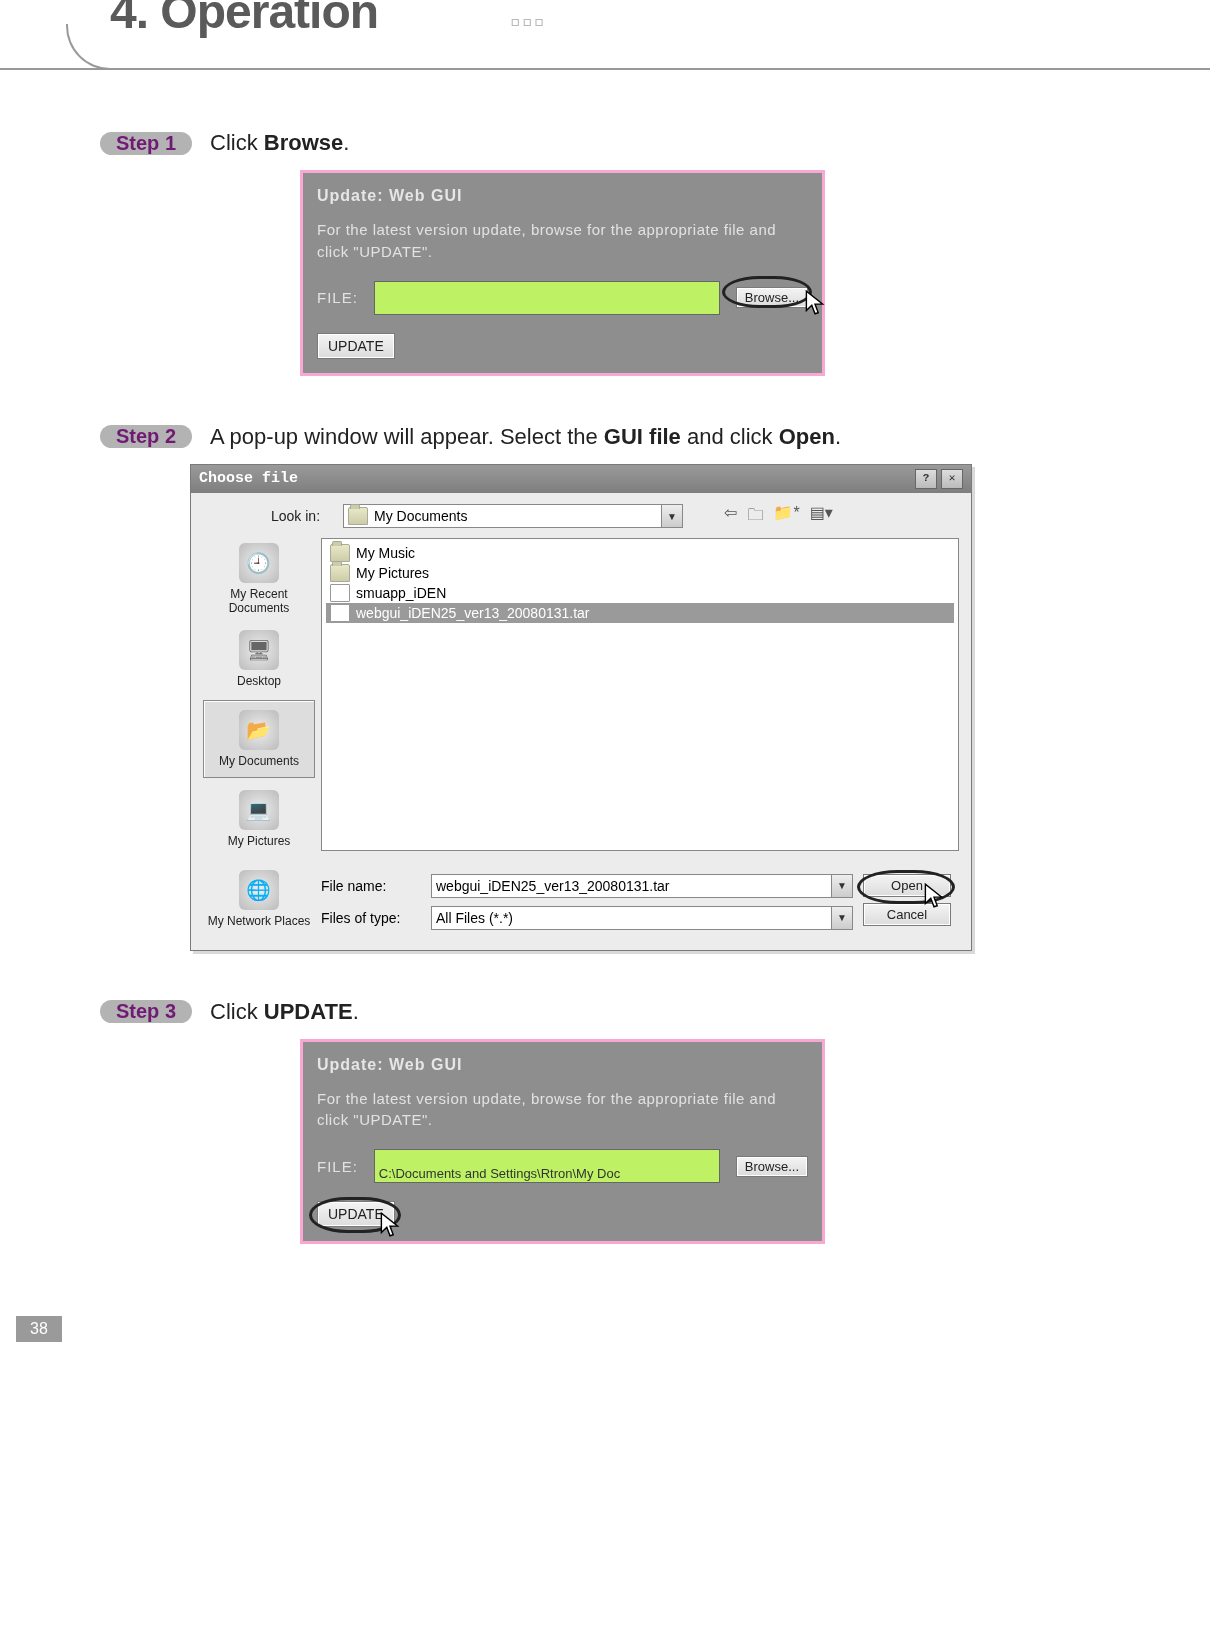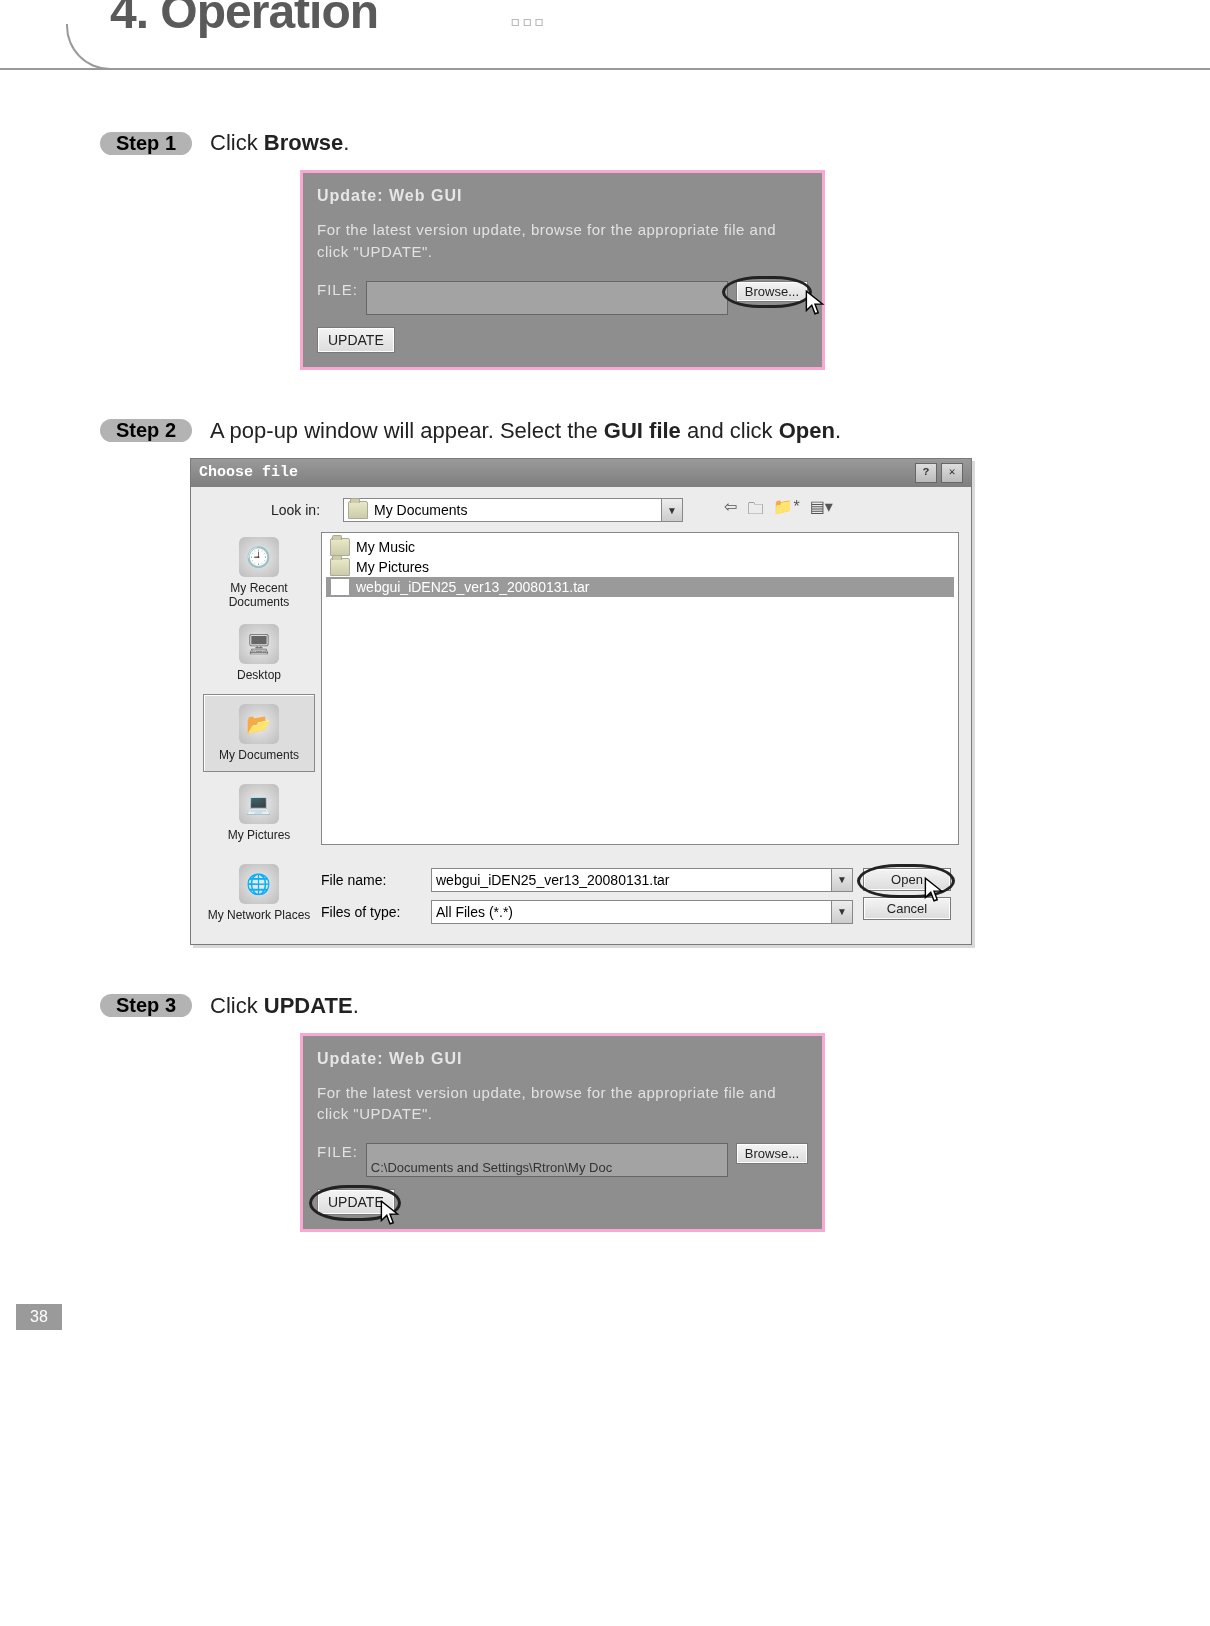--- a/index.html
+++ b/index.html
@@ -63,21 +63,21 @@
     margin-bottom: 48px;
   }
   .step-row {
     display: flex;
     align-items: center;
     gap: 18px;
     margin-bottom: 14px;
   }
   .step-badge {
     background: #b3b3b3;
-    color: #000000;
+    color: #701a75;
     font-weight: bold;
     font-size: 20px;
     padding: 0 16px;
     border-radius: 14px;
     white-space: nowrap;
   }
   .step-text {
     font-size: 22px;
     color: #222;
   }
@@ -101,34 +101,34 @@
   }
   .gp-desc {
     color: #e2e2e2;
     font-size: 15px;
     letter-spacing: 0.5px;
     line-height: 1.45;
     margin-bottom: 18px;
   }
   .gp-row {
     display: flex;
-    align-items: flex-start;
-    gap: 8px;
-    margin-bottom: 12px;
+    align-items: center;
+    gap: 16px;
+    margin-bottom: 18px;
     position: relative;
   }
   .gp-label {
     color: #e2e2e2;
     font-size: 15px;
     letter-spacing: 1px;
   }
   .file-input {
     flex: 1;
     height: 20px;
-    background: #a3a3a3;
+    background: #bef264;
     border: 1px solid #666;
     font-size: 13px;
     padding: 16px 4px;
     box-sizing: border-box;
     color: #333;
     overflow: hidden;
     white-space: nowrap;
   }
   .browse-btn, .update-btn, .win-btn {
     background: linear-gradient(#f4f4f4,#dcdcdc);
@@ -414,20 +414,24 @@
             <div style="flex:1;display:flex;flex-direction:column;gap:15px;">
               <div class="file-area">
                 <div class="fa-item">
                     <span class="folder-ico"></span>
                     <span>My Music</span>
                   </div>
                 <div class="fa-item">
                     <span class="folder-ico"></span>
                     <span>My Pictures</span>
                   </div>
+                <div class="fa-item">
+                    <span class="file-ico"></span>
+                    <span>smuapp_iDEN</span>
+                  </div>
                 <div class="fa-item selected">
                     <span class="file-ico"></span>
                     <span>webgui_iDEN25_ver13_20080131.tar</span>
                   </div>
               </div>
 
               <div class="dlg-bottom">
                 <div style="flex:1;">
                   <div class="field-row">
                     <span class="field-label">File name:</span>

